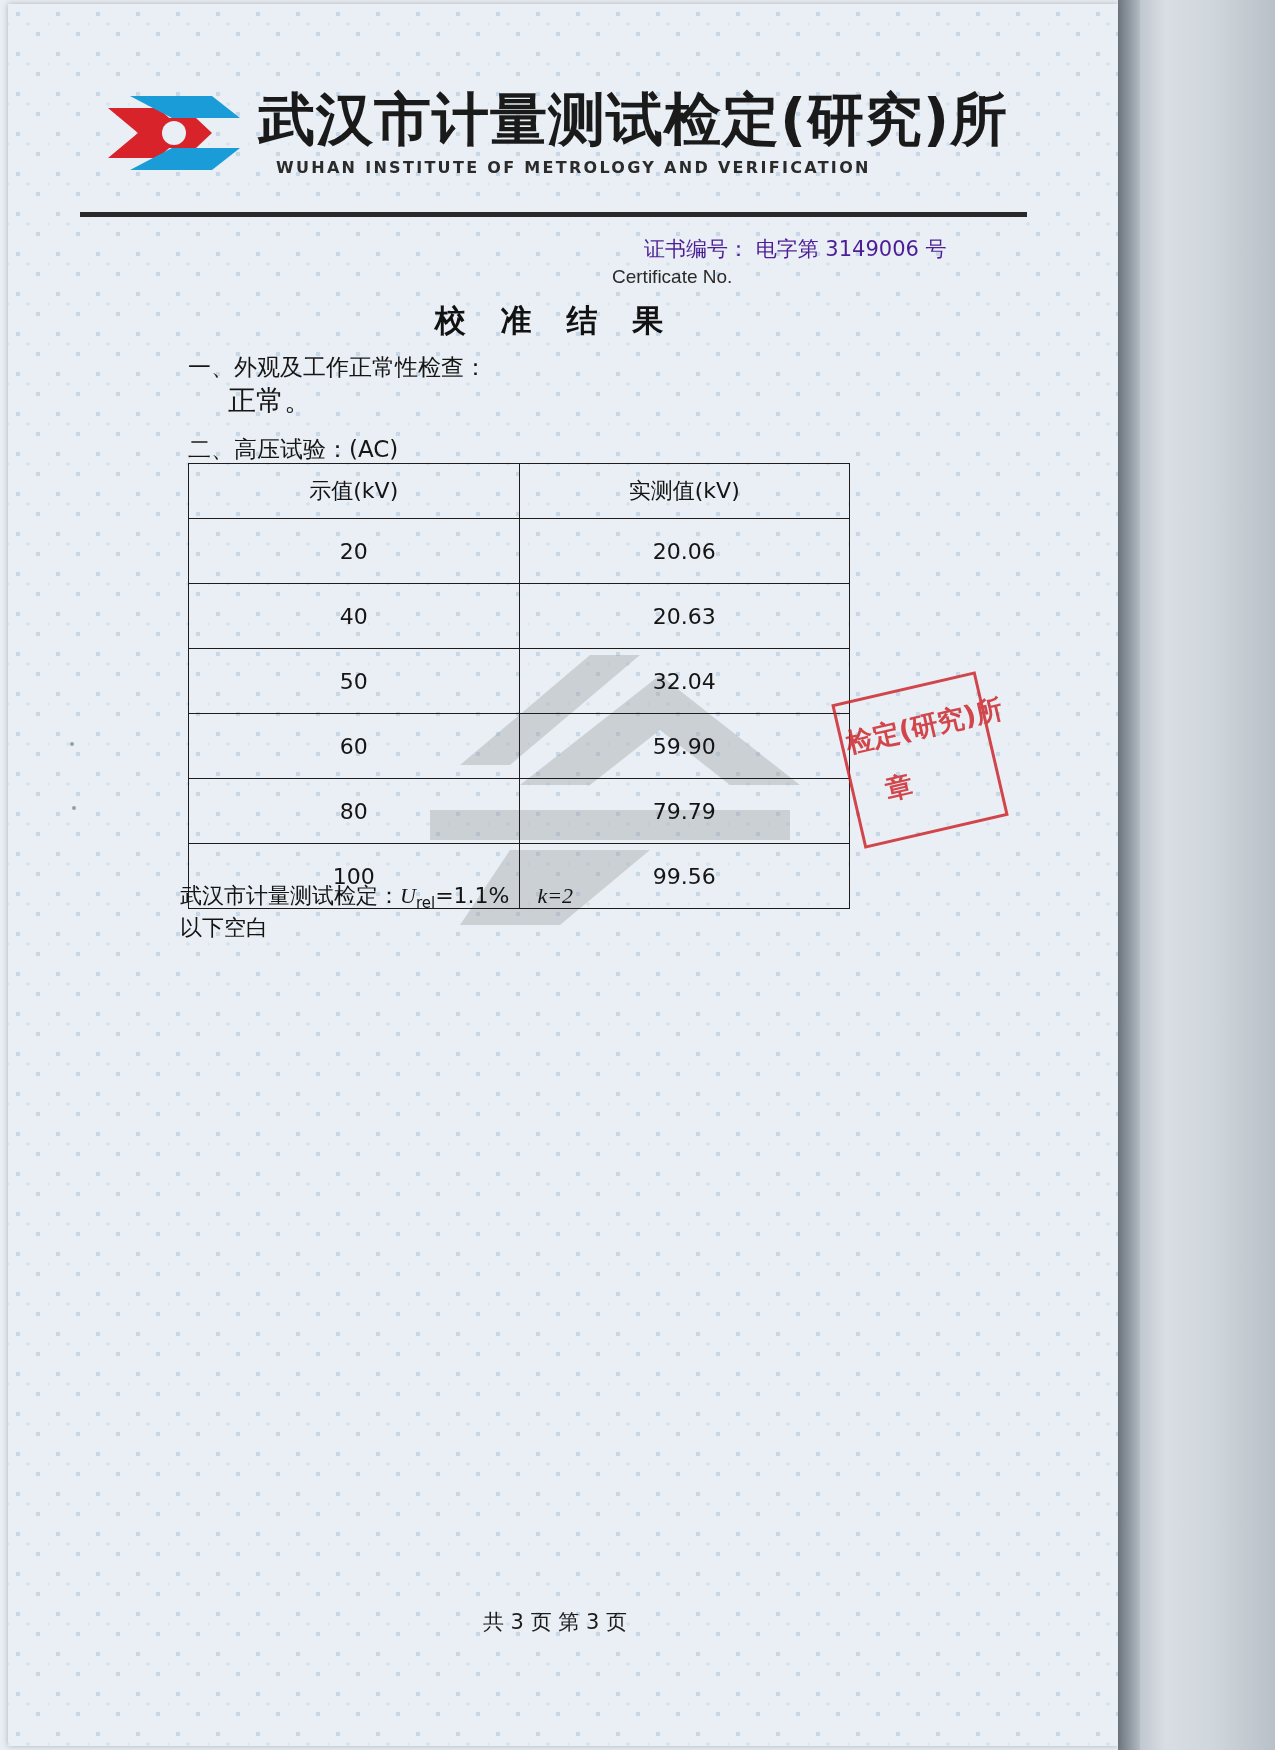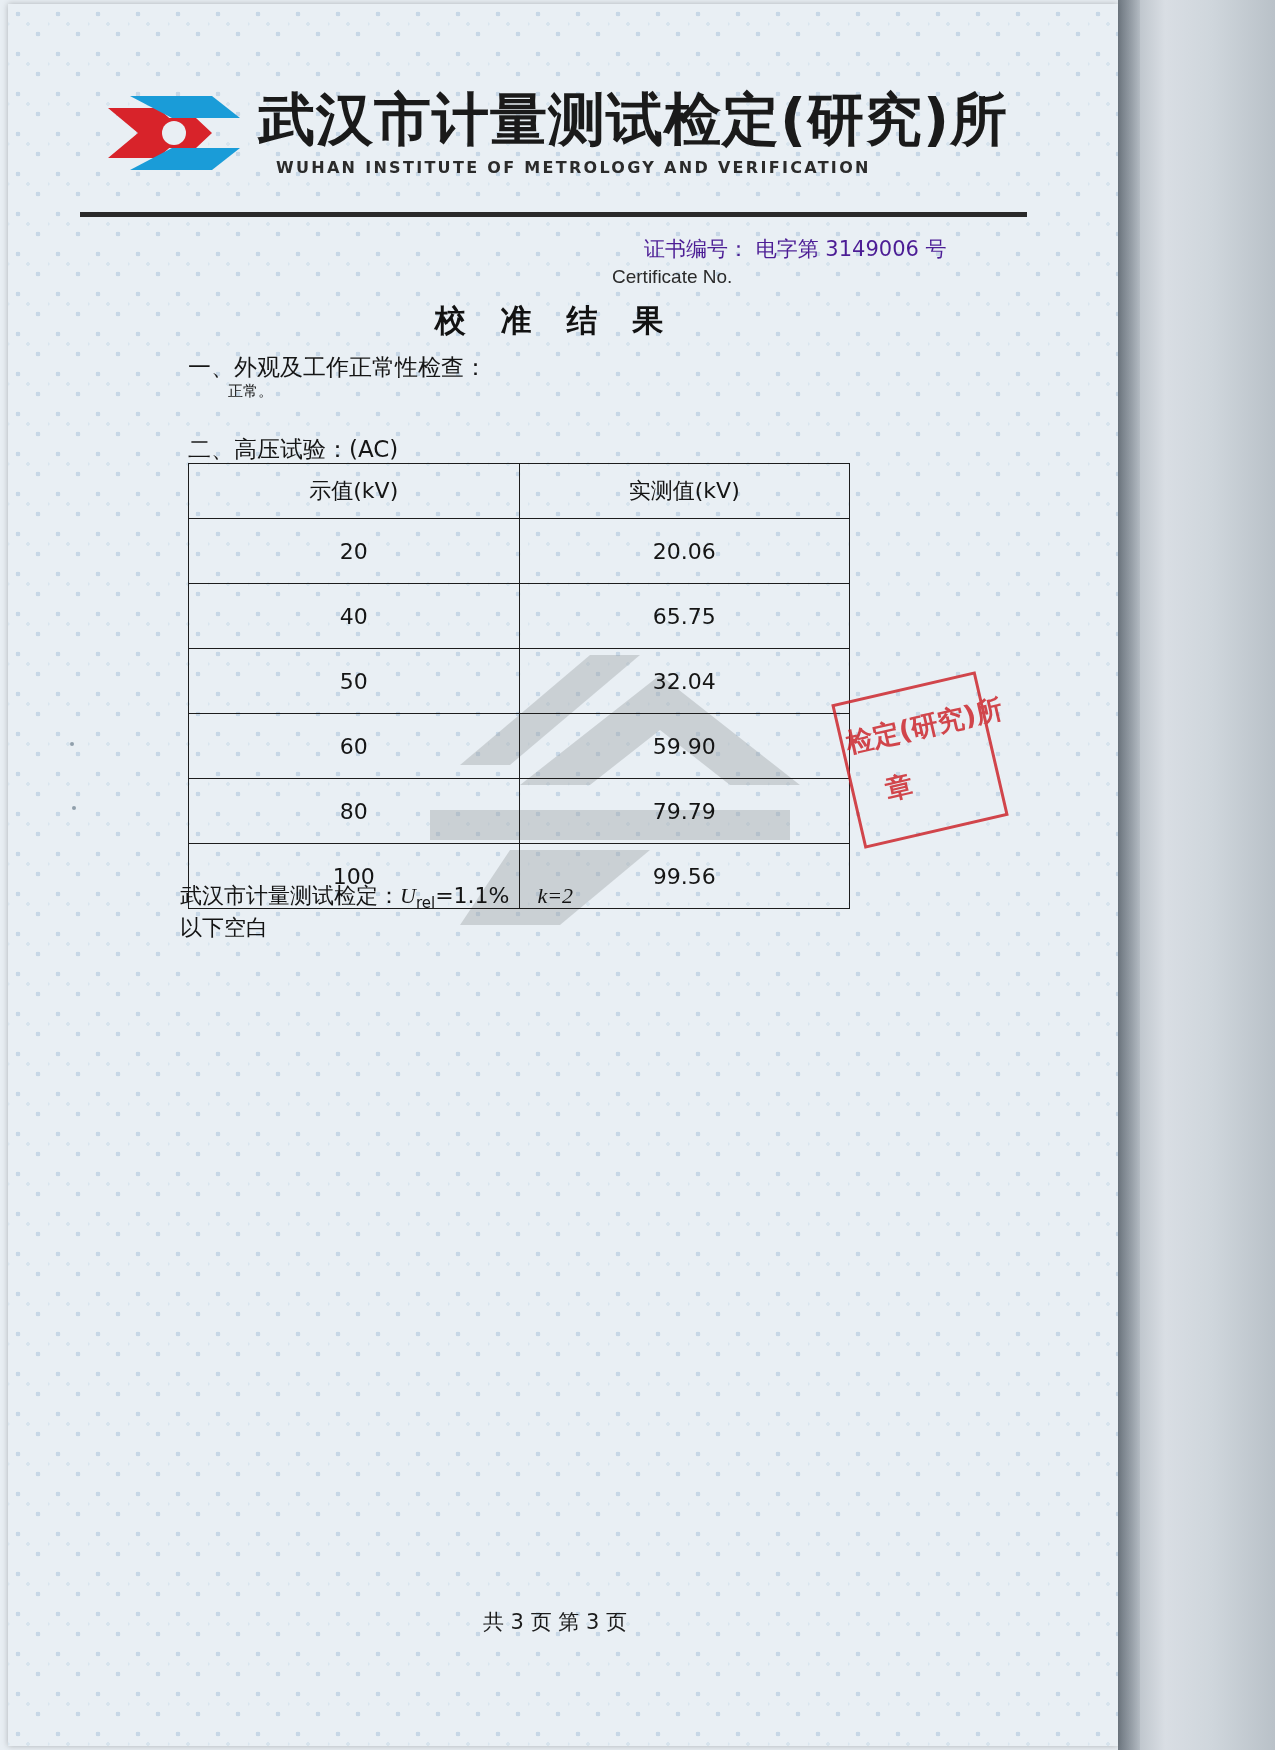--- a/index.html
+++ b/index.html
@@ -133,21 +133,21 @@
     left: 188px;
     top: 352px;
     font-size: 23px;
     color: #161616;
     font-family: "DejaVu Sans", sans-serif;
   }
   .sec1-body {
     position: absolute;
     left: 228px;
     top: 382px;
-    font-size: 15px;
+    font-size: 28px;
     color: #161616;
     font-family: "DejaVu Sans", sans-serif;
   }
   .sec2 {
     position: absolute;
     left: 188px;
     top: 434px;
     font-size: 23px;
     color: #161616;
     font-family: "DejaVu Sans", sans-serif;
@@ -307,21 +307,21 @@
       <tr class="head">
         <td>示值(kV)</td>
         <td>实测值(kV)</td>
       </tr>
       <tr>
         <td>20</td>
         <td>20.06</td>
       </tr>
       <tr>
         <td>40</td>
-        <td>65.75</td>
+        <td>20.63</td>
       </tr>
       <tr>
         <td>50</td>
         <td>32.04</td>
       </tr>
       <tr>
         <td>60</td>
         <td>59.90</td>
       </tr>
       <tr>

